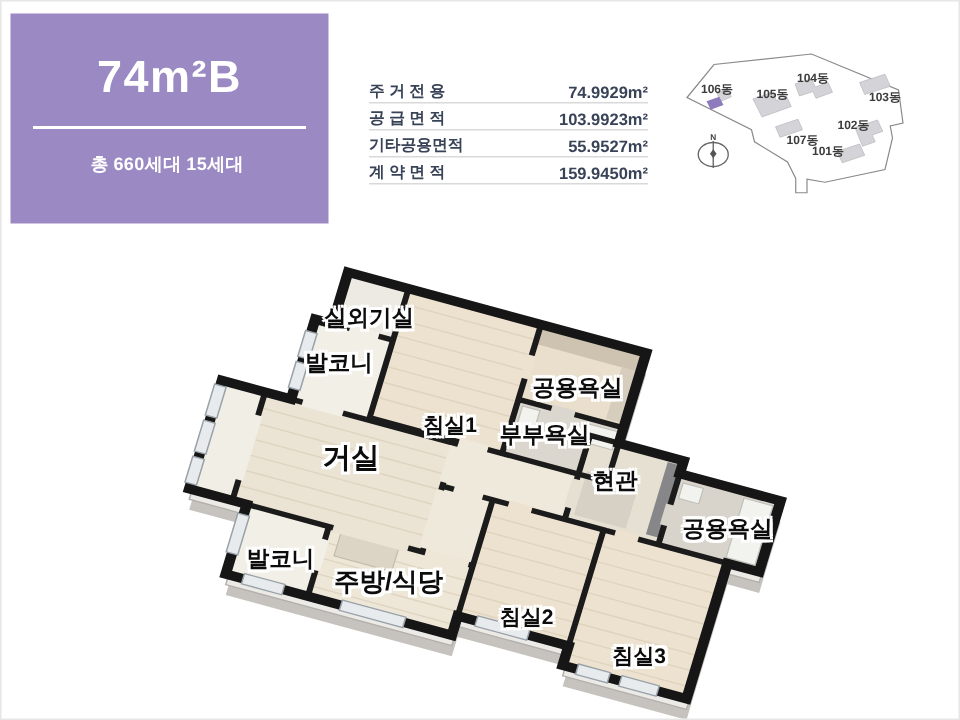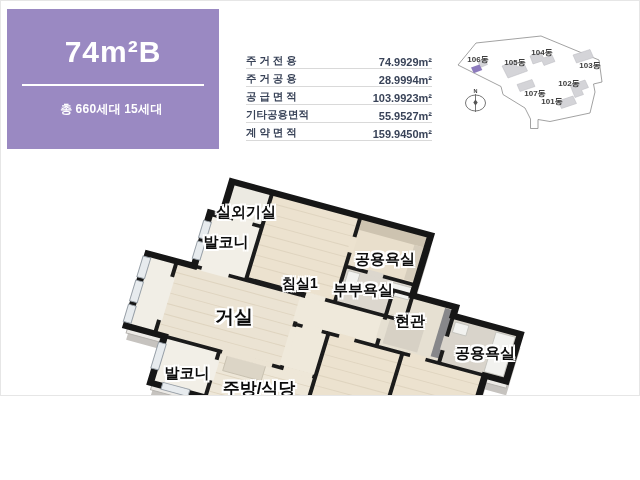--- a/index.html
+++ b/index.html
@@ -1,16 +1,16 @@
 <!DOCTYPE html>
 <html><head>
 <meta charset="utf-8">
 <style>
   html,body{margin:0;padding:0;background:#fff;}
-  .page{position:relative;width:640px;height:396px;background:#ffffff;overflow:hidden;
+  .page{position:relative;width:640px;height:480px;background:#ffffff;overflow:hidden;
         border:1px solid #e6e6e6;box-sizing:border-box;
         font-family:"Liberation Sans","DejaVu Sans",sans-serif;}
   
   .unit-card{position:absolute;left:6px;top:8px;width:212px;height:140px;background:#9a89c2;
              display:flex;flex-direction:column;align-items:center;}
   .unit-title{margin-top:28px;font-size:30px;font-weight:700;color:#ffffff;line-height:1;letter-spacing:1px;}
   .unit-divider{margin-top:17px;width:182px;height:2px;background:#ffffff;}
   .unit-sub{margin-top:15px;font-size:12px;font-weight:700;color:#ffffff;letter-spacing:0.3px;}
   .unit-sub span{margin-right:3px;}
   
@@ -41,24 +41,20 @@
     <div class="unit-divider"></div>
     <div class="unit-sub">
       <span>총</span><span>660세대</span><span>15세대</span>
     </div>
   </div>
 
   <div class="area-table">
     <div class="trow">
         <span class="tlabel">주 거 전 용</span>
         <span class="tvalue">74.9929m²</span>
-      </div>
-    <div class="trow">
-        <span class="tlabel">주 거 공 용</span>
-        <span class="tvalue">28.9994m²</span>
       </div>
     <div class="trow">
         <span class="tlabel">공 급 면 적</span>
         <span class="tvalue">103.9923m²</span>
       </div>
     <div class="trow">
         <span class="tlabel">기타공용면적</span>
         <span class="tvalue">55.9527m²</span>
       </div>
     <div class="trow">
@@ -158,21 +154,21 @@
       <path fill="#e7ebee" stroke="#98a0a8" stroke-width="1" d="M-16 106H-8V130H-16ZM-16 134H-8V158H-16ZM-16 162H-8V182H-16ZM32 50H40V70H32ZM32 74H40V94H32ZM24 194H32V224H24ZM40 236H68V244H40ZM108 236H152V244H108ZM198 221H234V229H198ZM272 236H294V244H272ZM302 236H328V244H302Z"></path>
     </g>
   </svg>
 
   <div>
     <div class="plan-label fs15" style="left:245px;top:211px">실외기실</div>
     <div class="plan-label fs15" style="left:225px;top:241px">발코니</div>
     <div class="plan-label fs18" style="left:299px;top:255px">침실1</div>
     <div class="plan-label fs15" style="left:384px;top:258px">공용욕실</div>
     <div class="plan-label fs15" style="left:362px;top:289px">부부욕실</div>
-    <div class="plan-label fs19" style="left:233px;top:316px">거실</div>
+    <div class="plan-label fs19" style="left:233px;top:304px">거실</div>
     <div class="plan-label fs15" style="left:409px;top:320px">현관</div>
     <div class="plan-label fs15" style="left:484px;top:352px">공용욕실</div>
     <div class="plan-label fs15" style="left:186px;top:372px">발코니</div>
     <div class="plan-label fs17" style="left:258px;top:387px">주방/식당</div>
     <div class="plan-label fs18" style="left:350px;top:383px">침실2</div>
     <div class="plan-label fs18" style="left:425px;top:409px">침실3</div>
   </div>
 
 </div>
 

